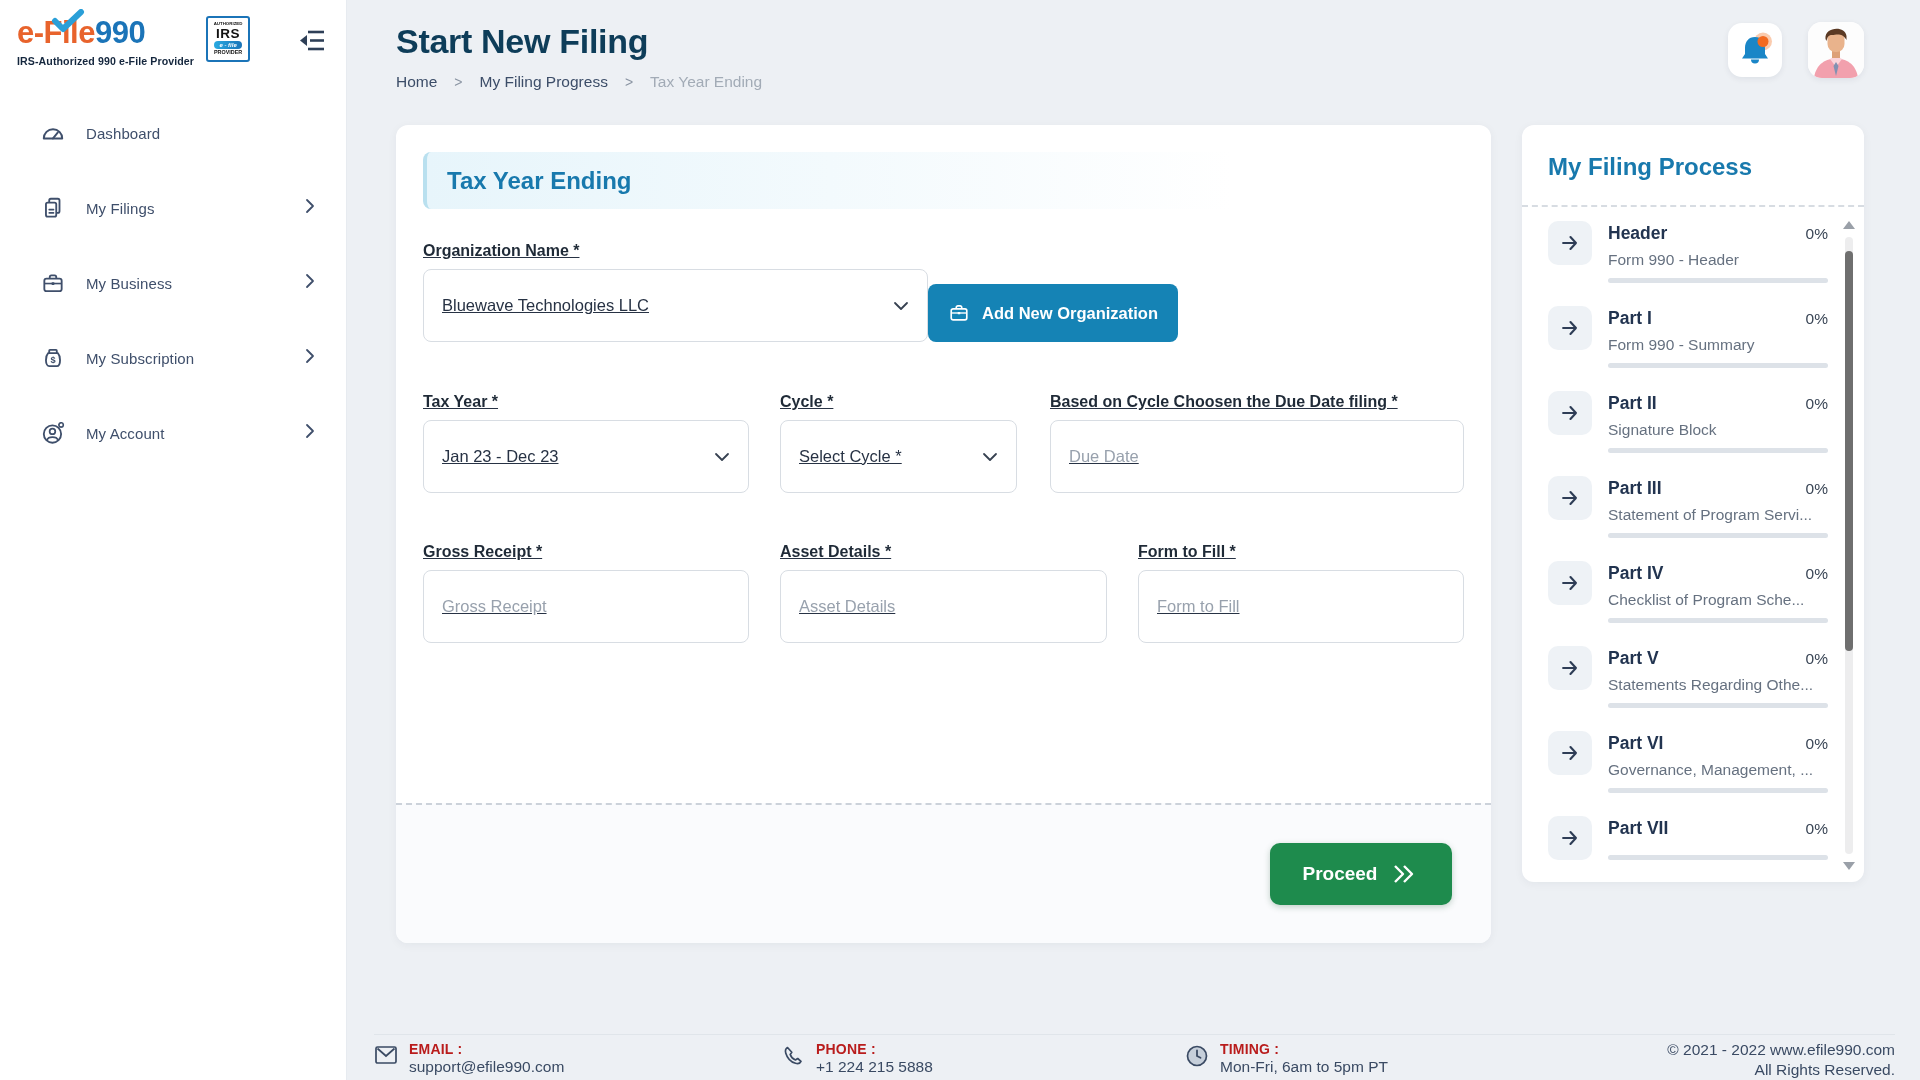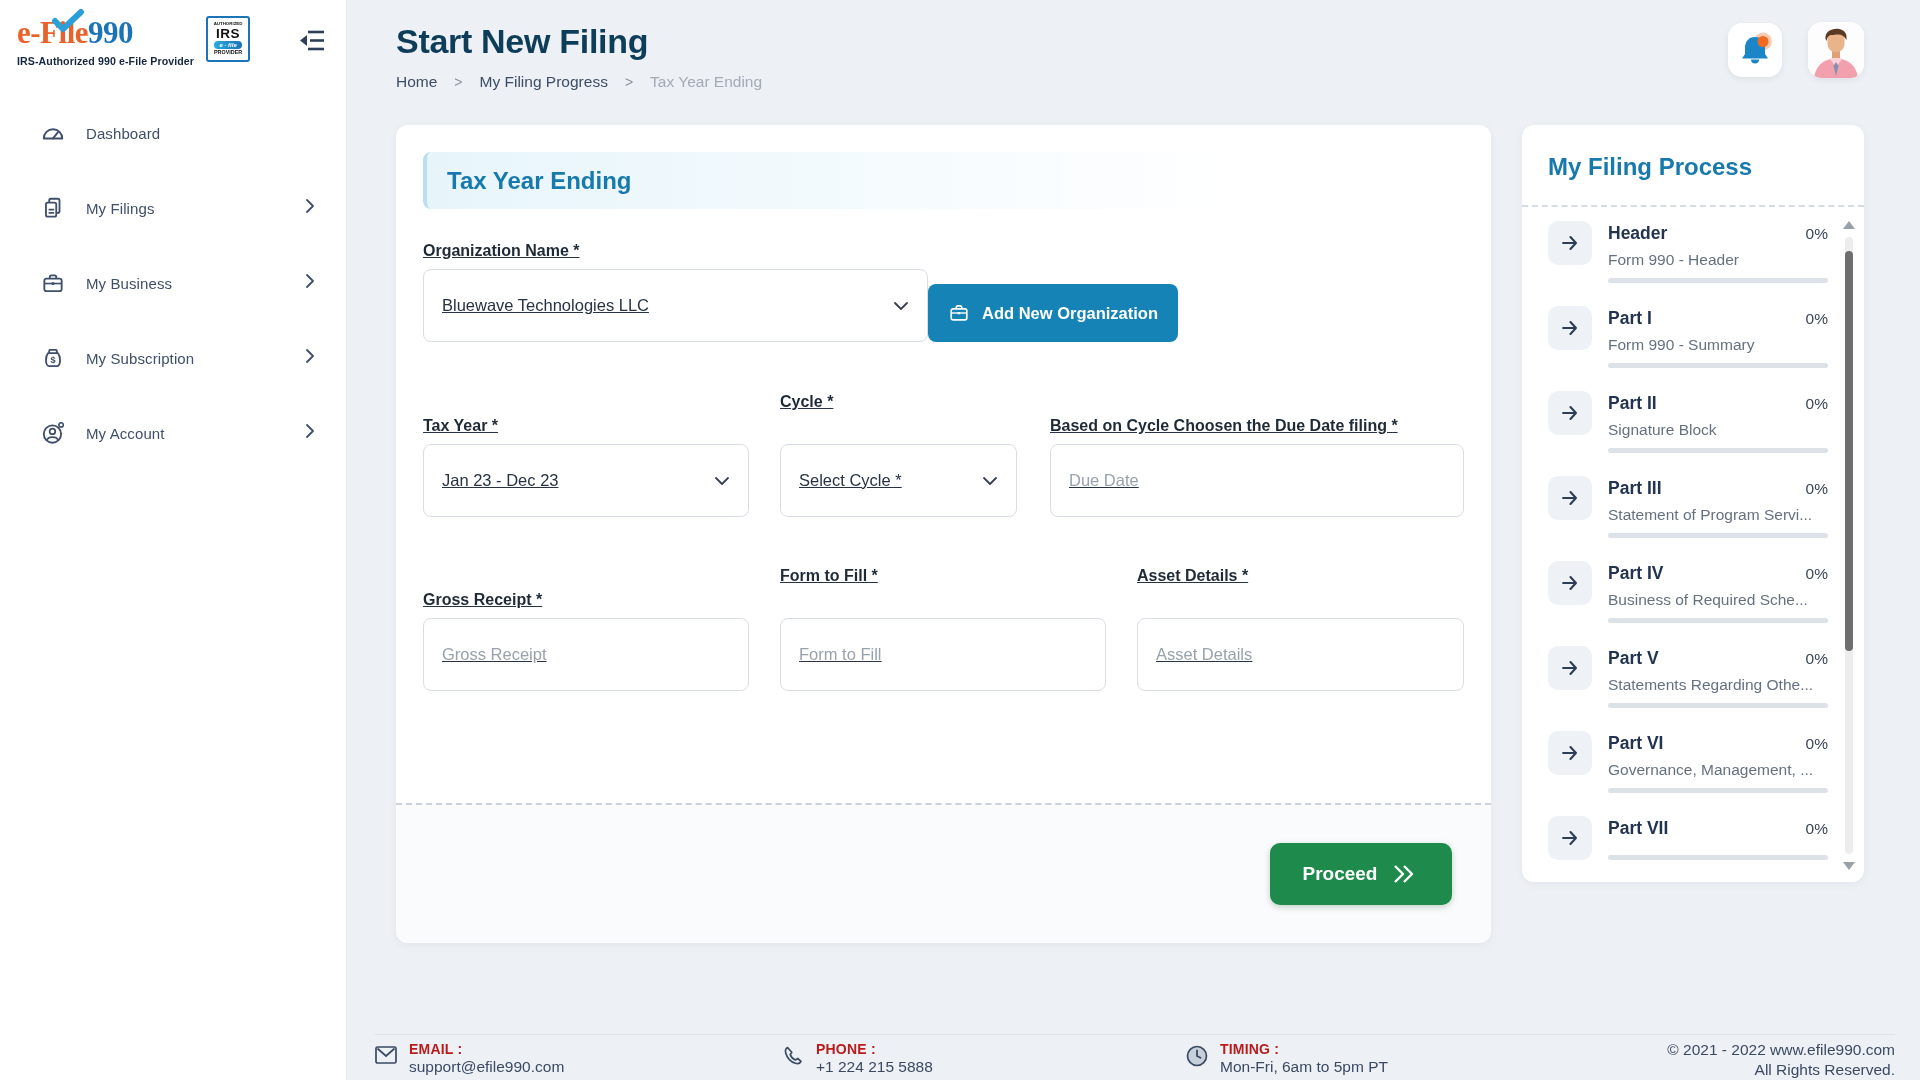--- a/index.html
+++ b/index.html
@@ -9,21 +9,21 @@
   }
   *{margin:0;padding:0;box-sizing:border-box;}
   html,body{width:1920px;height:1080px;overflow:hidden;}
   body{font-family:"Liberation Sans",sans-serif;background:var(--bg);color:var(--text);}
   .app{display:flex;width:1920px;height:1080px;}
 
   
   .sidebar{width:347px;min-width:347px;height:100%;background:#fff;border-right:1px solid #e7ebf0;}
   .brand-row{display:flex;align-items:flex-start;padding:16px 20px 0 17px;gap:12px;}
   .logo-block{cursor:pointer;}
-  .logo-text{position:relative;font-weight:800;font-size:31px;letter-spacing:-.5px;line-height:34px;white-space:nowrap;font-family:Liberation Serif, serif;}
+  .logo-text{position:relative;font-weight:800;font-size:31px;letter-spacing:-.5px;line-height:34px;white-space:nowrap;}
   .lg-e{color:var(--orange);}
   .lg-990{color:var(--logo-blue);}
   .logo-check{position:absolute;left:34px;top:-7px;}
   .tagline{font-size:10.6px;font-weight:700;color:#14263d;margin-top:5px;letter-spacing:.1px;}
   .irs-badge{width:44px;height:46px;border:2px solid var(--logo-blue);background:#fff;border-radius:3px;
     display:flex;flex-direction:column;align-items:center;justify-content:center;line-height:1;padding:1px 0;}
   .irs-badge .b-top{font-size:4.4px;font-weight:800;color:#111;}
   .irs-badge .b-irs{font-size:13.5px;font-weight:800;color:#111;letter-spacing:.5px;}
   .irs-badge .b-efile{background:linear-gradient(90deg,#29aae1,#1b74b8);color:#fff;font-size:6px;font-style:italic;
     font-weight:700;border-radius:6px;padding:1px 5px;margin:1px 0;}
@@ -61,21 +61,21 @@
   .field{height:73px;border:1px solid #d8dde3;border-radius:8px;background:#fff;display:flex;align-items:center;
     padding:0 18px;font-size:16.5px;color:var(--text);width:100%;}
   .select{justify-content:space-between;cursor:pointer;}
   input.field{outline:none;}
   input.field::placeholder{color:var(--muted);}
   .row{display:flex;align-items:flex-end;}
   .row-org{margin-top:33px;}
   .col{display:flex;flex-direction:column;text-decoration:underline;}
   .w-org{width:505px;}
   .w-326{width:326px;} .w-237{width:237px;} .w-414{width:414px;} .w-327{width:327px;}
-  .ml-31{margin-left:31px;gap:24px;} .ml-33{margin-left:33px;}
+  .ml-31{margin-left:31px;} .ml-33{margin-left:33px;}
   .row-2{margin-top:51px;} .row-3{margin-top:50px;}
   .add-org-btn{height:58px;width:250px;border:none;border-radius:8px;background:var(--primary);
     color:#fff;font-size:16.5px;font-weight:700;display:flex;align-items:center;justify-content:center;gap:12px;
     cursor:pointer;font-family:inherit;}
   .card-footer{margin-top:auto;height:140px;border-top:2px dashed #ccd2da;background:#fafbfd;
     border-radius:0 0 12px 12px;display:flex;align-items:center;justify-content:flex-end;padding-right:39px;}
   .proceed-btn{width:182px;height:62px;background:var(--green);border:none;border-radius:10px;color:#fff;
     font-size:19px;font-weight:700;display:flex;align-items:center;justify-content:center;gap:14px;cursor:pointer;
     font-family:inherit;box-shadow:0 2px 6px rgba(20,80,40,.25);}
 
@@ -309,27 +309,27 @@
               <label class="f-label">Based on Cycle Choosen the Due Date filing *</label>
               <input class="field" placeholder="Due Date" style="">
             </div>
           </div>
 
           <div class="row row-3">
             <div class="col w-326">
               <label class="f-label">Gross Receipt *</label>
               <input class="field" placeholder="Gross Receipt" style="">
             </div>
+            <div class="col w-327 ml-31">
+              <label class="f-label">Asset Details *</label>
+              <input class="field" placeholder="Asset Details" style="">
+            </div>
             <div class="col w-326 ml-31">
               <label class="f-label">Form to Fill *</label>
               <input class="field" placeholder="Form to Fill" style="">
-            </div>
-            <div class="col w-327 ml-31">
-              <label class="f-label">Asset Details *</label>
-              <input class="field" placeholder="Asset Details" style="">
             </div>
           </div>
 
         </div>
 
         <div class="card-footer">
           <button class="proceed-btn">
             <span>Proceed</span>
             <svg width="28" height="24" viewBox="0 0 28 24">
               <path d="M4 4 L12 12 L4 20" fill="none" stroke="#fff" stroke-width="2.4" stroke-linejoin="round"></path>
@@ -411,21 +411,21 @@
     <div class="p-ico">
       <svg width="22" height="22" viewBox="0 0 24 24">
                   <path d="M4.5 12 h14 M12.5 5.5 L18.5 12 L12.5 18.5" fill="none" stroke="#2e3d56" stroke-width="2.3" stroke-linecap="round" stroke-linejoin="round"></path>
                 </svg>
     </div>
     <div class="p-main">
       <div class="p-top">
         <span class="p-title">Part IV</span>
         <span class="p-pct">0%</span>
       </div>
-      <div class="p-sub">Business of Required Sche...</div>
+      <div class="p-sub">Checklist of Program Sche...</div>
       <div class="p-bar"></div>
     </div>
   </div>
 
   <div class="p-item">
     <div class="p-ico">
       <svg width="22" height="22" viewBox="0 0 24 24">
                   <path d="M4.5 12 h14 M12.5 5.5 L18.5 12 L12.5 18.5" fill="none" stroke="#2e3d56" stroke-width="2.3" stroke-linecap="round" stroke-linejoin="round"></path>
                 </svg>
     </div>

